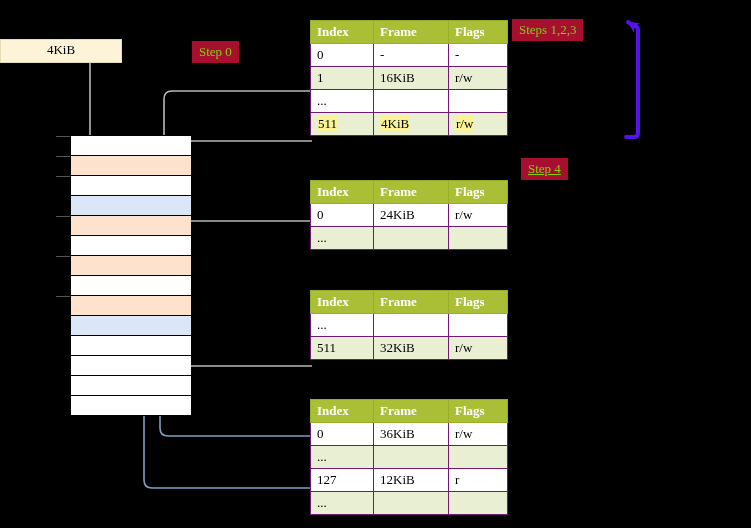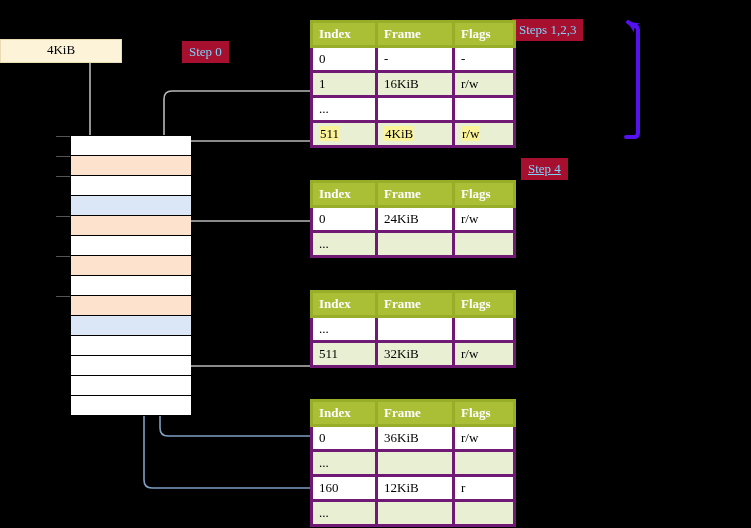--- a/index.html
+++ b/index.html
@@ -4,21 +4,21 @@
 <style>
   html,body{margin:0;padding:0;background:#000;}
   body{width:751px;height:528px;position:relative;overflow:hidden;
        font-family:"Liberation Serif", serif;}
   .stage{position:absolute;left:0;top:0;width:751px;height:528px;}
 
   
   svg.wires{position:absolute;left:0;top:0;width:751px;height:528px;overflow:visible;}
 
   
-  .badge{position:absolute;color:#7dd3fc;font-size:13px;line-height:1;
+  .badge{position:absolute;color:#84cc16;font-size:13px;line-height:1;
          padding:4px 7px 5px 7px;white-space:nowrap;
          font-family:"Liberation Serif", serif;}
   .badge.red{background:#a70f2e;}
   .badge.blue{background:#5511ee;}
 
   
   .kib-box{position:absolute;background:#fdf3d9;border:1px solid #e8dcb4;
            color:#000;font-size:13px;text-align:center;line-height:20px;}
 
   
@@ -27,21 +27,21 @@
   .memrow{position:absolute;left:0;width:120px;box-sizing:border-box;
           border-bottom:1px solid #000;background:#fff;}
   .memrow.peach{background:#fde3cd;}
   .memrow.blue{background:#dbe7f6;}
   .memrow.last{border-bottom:none;}
   .tick{position:absolute;height:1px;background:#555;width:14px;left:56px;}
 
   
   .ptable{position:absolute;border-collapse:collapse;background:#fff;
           font-size:13px;color:#000;}
-  .ptable td,.ptable th{border:3px solid #701a75;padding:2px 6px 3px 6px;
+  .ptable td,.ptable th{border:1px solid #701a75;padding:2px 6px 3px 6px;
           text-align:left;font-weight:normal;height:17px;
           font-family:"Liberation Serif", serif;vertical-align:middle;}
   .ptable th{background:#aabf35;color:#fff;font-weight:bold;border-color:#98ad28;}
   .ptable td.idx{width:50px;}
   .ptable td.frm{width:62px;}
   .ptable td.flg{width:46px;}
   .ptable tr.alt td{background:#e9efd3;}
   .ptable tr.plain td{background:#fff;}
   .hl{background:#faf39a;padding:0 1px;}
 </style>
@@ -117,21 +117,21 @@
     <div class="memrow last" style="top:260px;height:19px;"></div>
   </div>
 
   <div class="tick" style="top:136px;"></div>
   <div class="tick" style="top:156px;"></div>
   <div class="tick" style="top:176px;"></div>
   <div class="tick" style="top:216px;"></div>
   <div class="tick" style="top:256px;"></div>
   <div class="tick" style="top:296px;"></div>
 
-  <div class="badge red" style="left:182px;top:41px;">
+  <div class="badge red" style="left:192px;top:41px;">
     <span>Step 0</span>
   </div>
   <div class="badge red" style="left:512px;top:19px;">
     <span>Steps 1,2,3</span>
   </div>
   <div class="badge red" style="left:521px;top:158px;text-decoration:underline;">
     <span>Step 4</span>
   </div>
 
   <table class="ptable" style="left:310px;top:20px;">
@@ -215,21 +215,21 @@
       <td class="idx">0</td>
       <td class="frm">36KiB</td>
       <td class="flg">r/w</td>
     </tr>
     <tr class="alt">
       <td class="idx">...</td>
       <td class="frm"></td>
       <td class="flg"></td>
     </tr>
     <tr class="plain">
-      <td class="idx">160</td>
+      <td class="idx">127</td>
       <td class="frm">12KiB</td>
       <td class="flg">r</td>
     </tr>
     <tr class="alt">
       <td class="idx">...</td>
       <td class="frm"></td>
       <td class="flg"></td>
     </tr>
   </tbody>
     </table>

